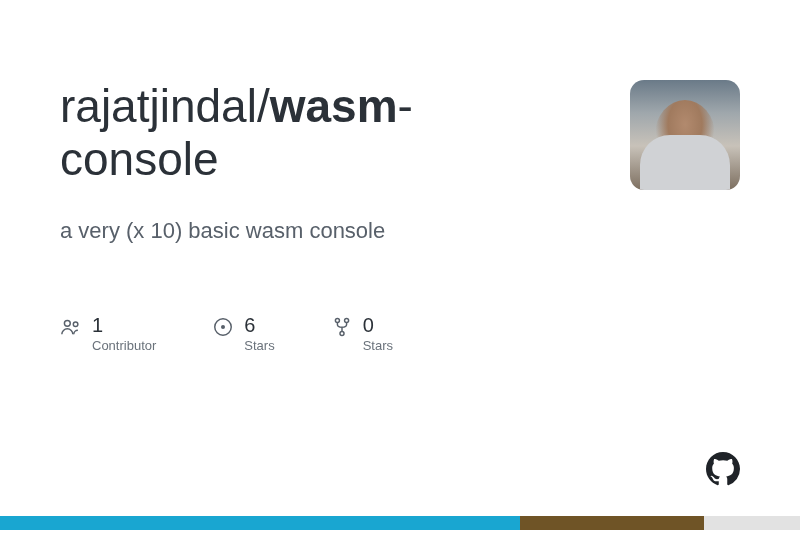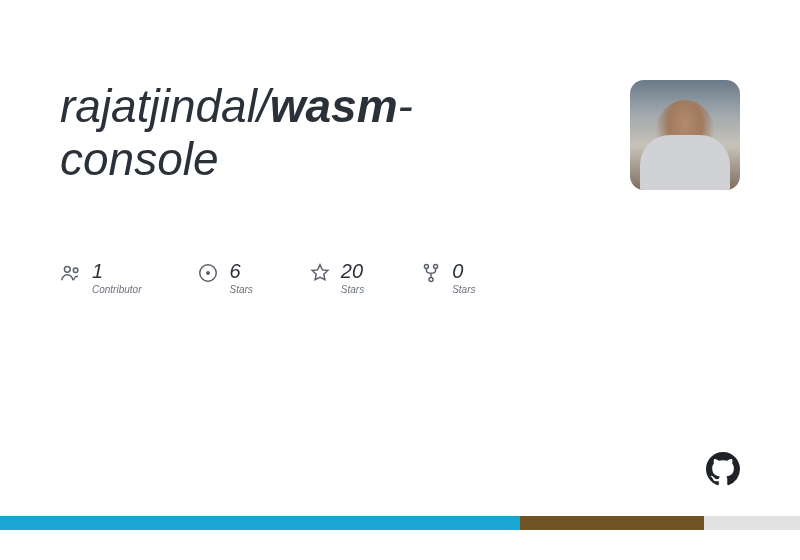--- a/index.html
+++ b/index.html
@@ -6,21 +6,20 @@
     body {
       font-family: -apple-system, BlinkMacSystemFont, "Segoe UI", Helvetica, Arial, sans-serif;
       background: #fff;
       width: 800px;
       height: 560px;
       position: relative;
       overflow: hidden;
     }
     .card {
       padding: 80px 60px 0 60px;
-      font-style: italic;
     }
     .header-row {
       display: flex;
       justify-content: space-between;
       align-items: flex-start;
     }
     .title {
       font-size: 46px;
       line-height: 1.15;
       color: #2b3138;
@@ -84,21 +83,21 @@
       display: flex;
       flex-direction: column;
     }
     .stat-count {
       font-size: 20px;
       color: #2b3138;
       font-weight: 400;
       line-height: 1.1;
     }
     .stat-label {
-      font-size: 10px;
+      font-size: 13px;
       color: #6a727b;
       margin-top: 2px;
     }
     .github-logo {
       position: absolute;
       right: 60px;
       bottom: 74px;
       width: 34px;
       height: 34px;
       fill: #1f2328;
@@ -115,20 +114,21 @@
 <body>
 
 <div class="card">
   <div class="header-row">
     <h1 class="title">
       <span class="owner">rajatjindal</span><span class="slash">/</span><span class="repo-bold">wasm</span><span class="repo-rest">-</span><span class="repo-rest">console</span>
     </h1>
     <div class="avatar"></div>
   </div>
 
+  <p class="description">a very (x 10) basic wasm console</p>
 
   <div class="stats">
 
     <div class="stat">
       <svg viewBox="0 0 24 24">
         <circle cx="8" cy="8" r="3.2"></circle>
         <path d="M2 20c0-3.3 2.7-6 6-6s6 2.7 6 6"></path>
         <circle cx="17" cy="9" r="2.5"></circle>
         <path d="M15 20c0-2.5 2-4.5 4.5-4.5"></path>
       </svg>
@@ -142,29 +142,20 @@
       <svg viewBox="0 0 24 24">
         <circle cx="12" cy="12" r="9"></circle>
         <circle cx="12" cy="12" r="2.2" fill="#58606a" stroke="none"></circle>
       </svg>
       <div class="stat-text">
         <span class="stat-count">6</span>
         <span class="stat-label">Stars</span>
       </div>
     </div>
 
-    <div class="stat">
-      <svg viewBox="0 0 24 24">
-        <path d="M12 3l2.6 5.6 6 .6-4.5 4.1 1.3 6L12 16.8 6.6 19.3l1.3-6L3.4 9.2l6-.6z"></path>
-      </svg>
-      <div class="stat-text">
-        <span class="stat-count">20</span>
-        <span class="stat-label">Stars</span>
-      </div>
-    </div>
 
     <div class="stat">
       <svg viewBox="0 0 24 24">
         <circle cx="7" cy="5" r="2.2"></circle>
         <circle cx="17" cy="5" r="2.2"></circle>
         <circle cx="12" cy="19" r="2.2"></circle>
         <path d="M7 7.2v2c0 2 2 3 5 3s5-1 5-3v-2M12 12.2v4.6"></path>
       </svg>
       <div class="stat-text">
         <span class="stat-count">0</span>

